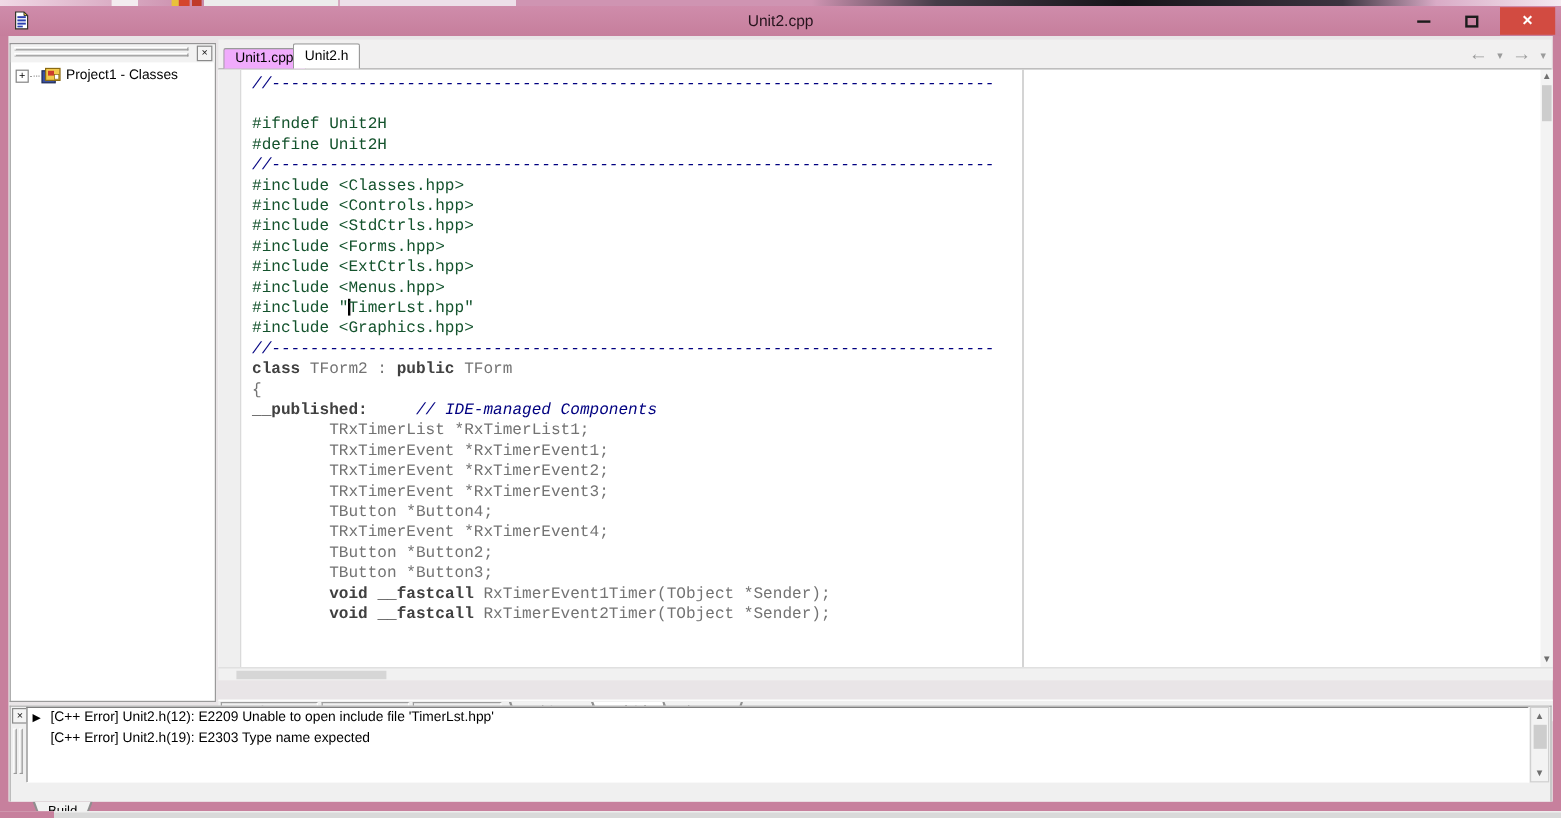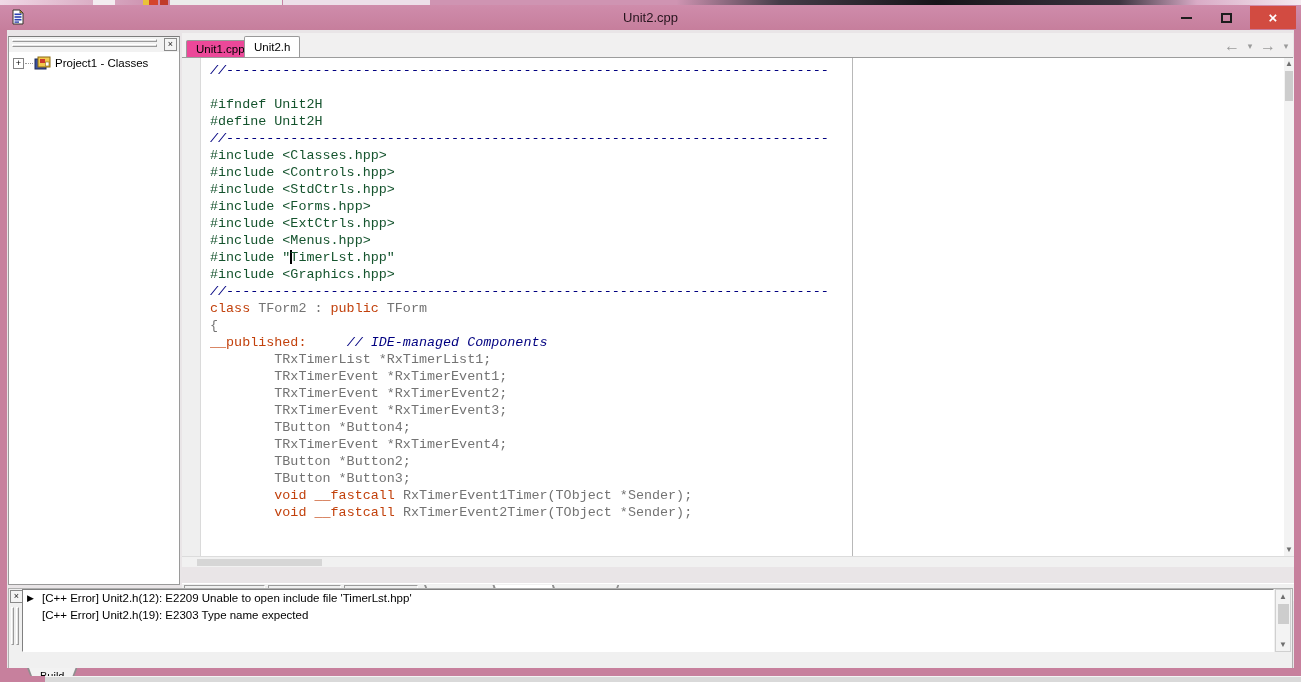--- a/index.html
+++ b/index.html
@@ -42,36 +42,36 @@
   .expand-box{width:11px;height:11px;border:1px solid #848484;background:#fff;font-size:9px;line-height:9px;
     text-align:center;color:#000;flex:0 0 auto;}
   .tree-dots{width:8px;border-top:1px dotted #9a9a9a;height:1px;margin:0 1px;}
   .tree-icon{width:17px;height:14px;margin-right:4px;flex:0 0 auto;}
   .tree-label{font-size:11.5px;}
 
   
   .tabbar{position:absolute;left:175px;top:3px;width:1111px;height:25px;background:#f1f0f0;
     border-bottom:1px solid #9c9c9c;overflow:hidden;}
   .etab{position:absolute;top:7px;height:18px;padding:0 9px;font-size:11.5px;line-height:17px;
-    background:#ec4899;border:1px solid #9a9a9a;border-bottom:none;border-radius:2px 2px 0 0;}
+    background:#f0abfc;border:1px solid #9a9a9a;border-bottom:none;border-radius:2px 2px 0 0;}
   .etab.active{top:3px;height:23px;line-height:21px;background:#fff;z-index:2;}
   .etab.t0{left:4px;} .etab.t1{left:62px;}
   .navbtns{position:absolute;right:2px;top:0;height:25px;display:flex;align-items:center;gap:2px;color:#9b9b9b;}
   .nav-arrow{font-size:16px;font-weight:bold;width:22px;text-align:center;}
   .nav-drop{font-size:9px;width:10px;text-align:center;}
 
   .code-area{position:absolute;left:175px;top:28px;width:1102px;height:498px;background:#fff;overflow:hidden;}
   .gutter{position:absolute;left:0;top:0;width:19px;height:100%;background:#efefef;border-right:1px solid #dadada;}
   .margin-line{position:absolute;left:670px;top:0;width:1px;height:100%;background:#b8b8b8;}
   .code-lines{position:absolute;left:0;top:4px;width:100%;
     font-family:"Liberation Mono","DejaVu Sans Mono",monospace;font-size:13.4px;}
   .code-line{height:17px;line-height:17px;white-space:pre;padding-left:28px;}
   .tok-cmt{color:#000080;font-style:italic;}
   .tok-pre{color:#14532d;}
-  .tok-kw{color:#c2410c;font-weight:normal;}
+  .tok-kw{color:#404040;font-weight:bold;}
   .tok-pln{color:#737373;}
   .caret{display:inline-block;width:2px;height:14px;background:#000;vertical-align:middle;margin-right:-2px;}
 
   
   .vscroll{position:absolute;left:1277px;top:28px;width:10px;height:498px;background:#f3f3f3;}
   .vscroll .sb-up,.vscroll .sb-down{position:absolute;left:0;width:10px;height:12px;color:#6f6f6f;font-size:8px;text-align:center;line-height:12px;}
   .sb-up{top:0;} .sb-down{bottom:0;}
   .vscroll .thumb{position:absolute;left:1px;width:8px;background:#cdcdcd;}
   .edit-thumb{top:13px;height:30px;}
   .hscroll{position:absolute;left:175px;top:526px;width:1112px;height:11px;background:#f1f1f1;border-top:1px solid #dcdcdc;}

